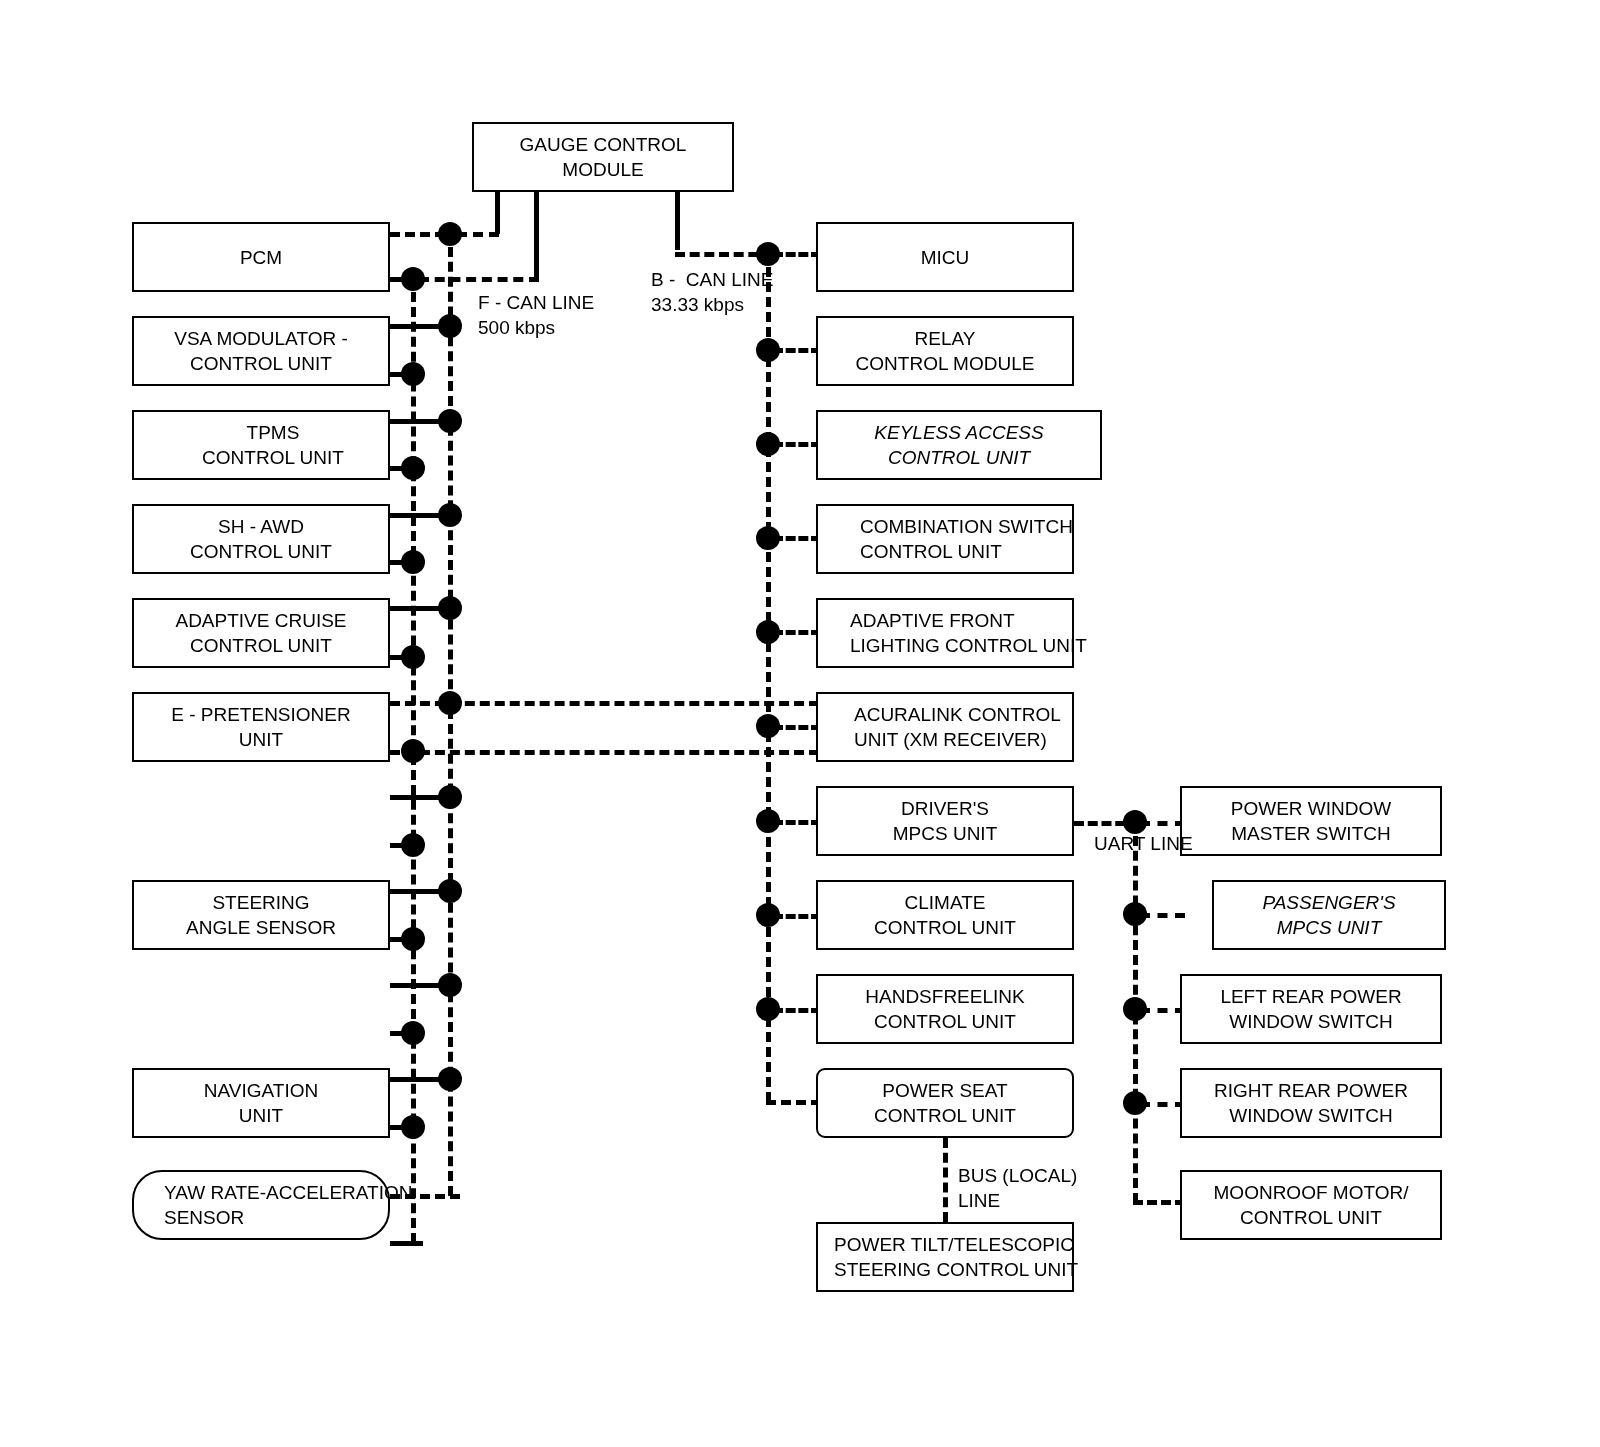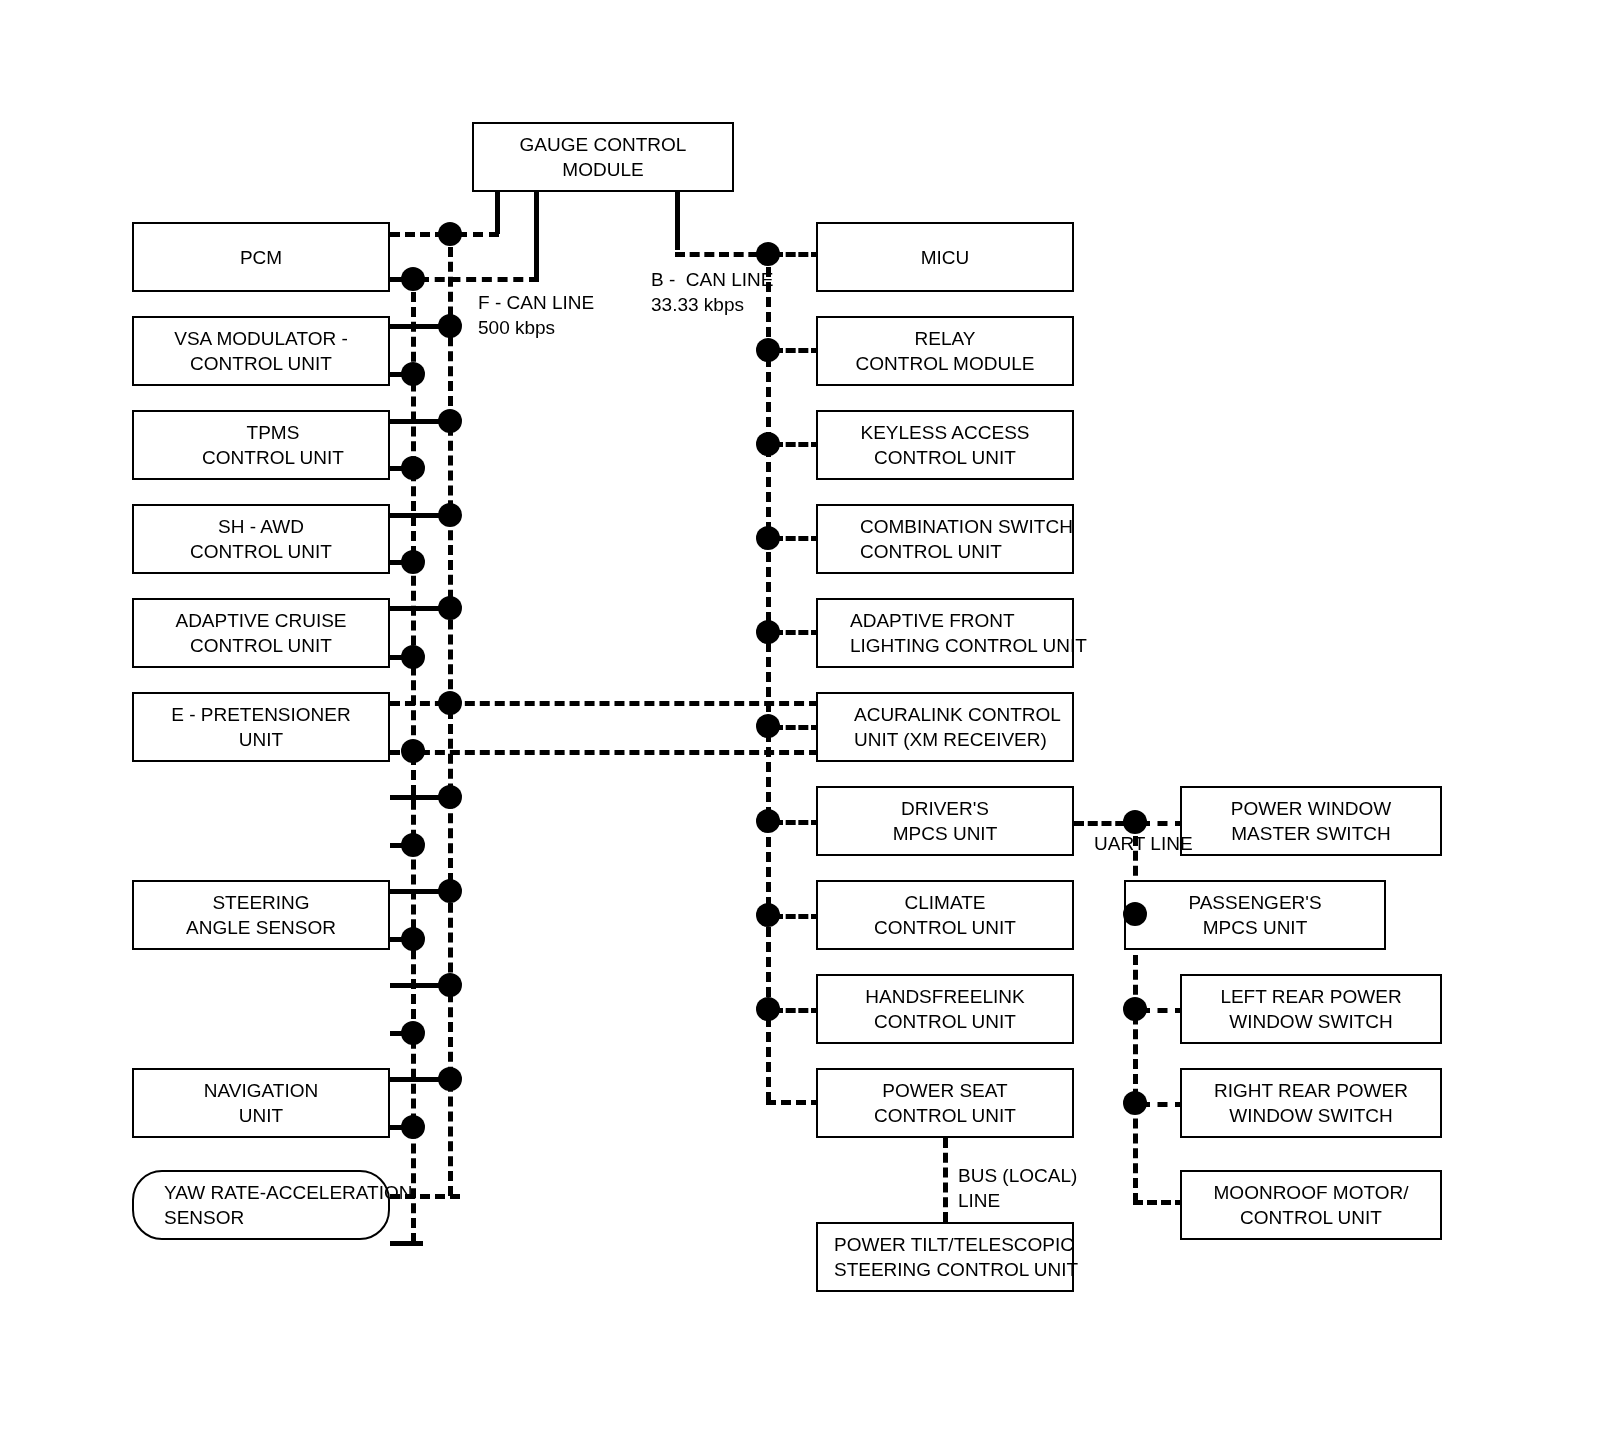--- a/index.html
+++ b/index.html
@@ -164,21 +164,21 @@
     <span class="lbl">MICU</span>
   </div>
   <div class="seg h-dash" style="left:773px;top:252px;width:48px;"></div>
 
   <div class="node-box" style="left:816px;top:316px;width:258px;height:70px;">
     <span class="lbl">RELAY
 CONTROL MODULE</span>
   </div>
   <div class="seg h-dash" style="left:773px;top:348px;width:48px;"></div>
 
-  <div class="node-box" style="left:816px;top:410px;width:258px;height:70px;">
+  <div class="node-box" style="left:816px;top:410px;width:286px;height:70px;font-style:italic;">
     <span class="lbl">KEYLESS ACCESS
 CONTROL UNIT</span>
   </div>
   <div class="seg h-dash" style="left:773px;top:442px;width:48px;"></div>
 
   <div class="node-box overflow lefttext" style="left:816px;top:504px;width:258px;height:70px;justify-content:flex-start;padding-left:42px;">
     <span class="lbl">COMBINATION SWITCH
 CONTROL UNIT</span>
   </div>
   <div class="seg h-dash" style="left:773px;top:536px;width:48px;"></div>
@@ -208,40 +208,40 @@
 CONTROL UNIT</span>
   </div>
   <div class="seg h-dash" style="left:773px;top:914px;width:48px;"></div>
 
   <div class="node-box" style="left:816px;top:974px;width:258px;height:70px;">
     <span class="lbl">HANDSFREELINK
 CONTROL UNIT</span>
   </div>
   <div class="seg h-dash" style="left:773px;top:1008px;width:48px;"></div>
 
-  <div class="node-box" style="left:816px;top:1068px;width:258px;height:70px;">
+  <div class="node-box" style="left:816px;top:1068px;width:258px;height:70px;border-radius:9px;">
     <span class="lbl">POWER SEAT
 CONTROL UNIT</span>
   </div>
   <div class="seg h-dash" style="left:766px;top:1100px;width:55px;"></div>
 
   <div class="seg v-dash" style="left:943px;top:1138px;height:84px;"></div>
 
   <div class="node-box" style="left:1180px;top:786px;width:262px;height:70px;">
     <span class="lbl">POWER WINDOW
 MASTER SWITCH</span>
   </div>
 
   <div class="node-box overflow lefttext" style="left:816px;top:1222px;width:258px;height:70px;justify-content:flex-start;padding-left:16px;">
     <span class="lbl">POWER TILT/TELESCOPIC
 STEERING CONTROL UNIT</span>
   </div>
   <div class="seg h-dash" style="left:1140px;top:821px;width:45px;"></div>
 
-  <div class="node-box" style="left:1124px;top:880px;width:262px;height:70px;">
+  <div class="node-box" style="left:1212px;top:880px;width:234px;height:70px;font-style:italic;">
     <span class="lbl">PASSENGER'S
 MPCS UNIT</span>
   </div>
   <div class="seg h-dash" style="left:1140px;top:913px;width:45px;"></div>
 
   <div class="node-box" style="left:1180px;top:974px;width:262px;height:70px;">
     <span class="lbl">LEFT REAR POWER
 WINDOW SWITCH</span>
   </div>
   <div class="seg h-dash" style="left:1140px;top:1008px;width:45px;"></div>

